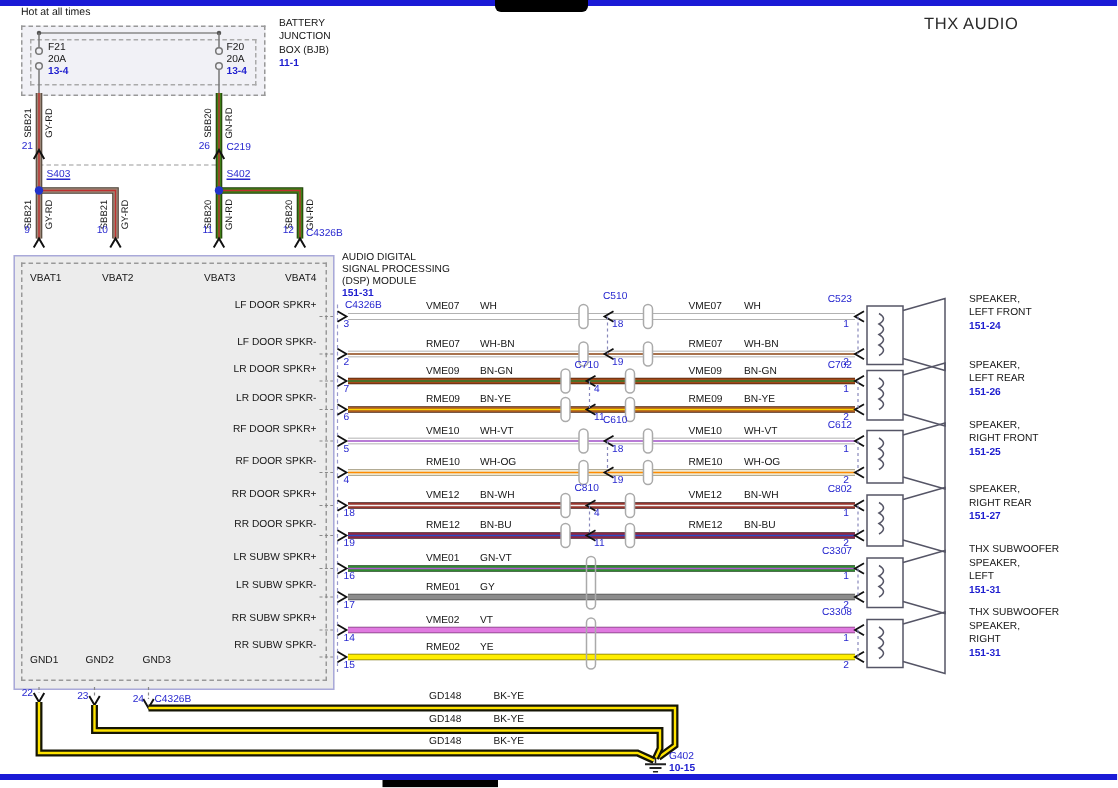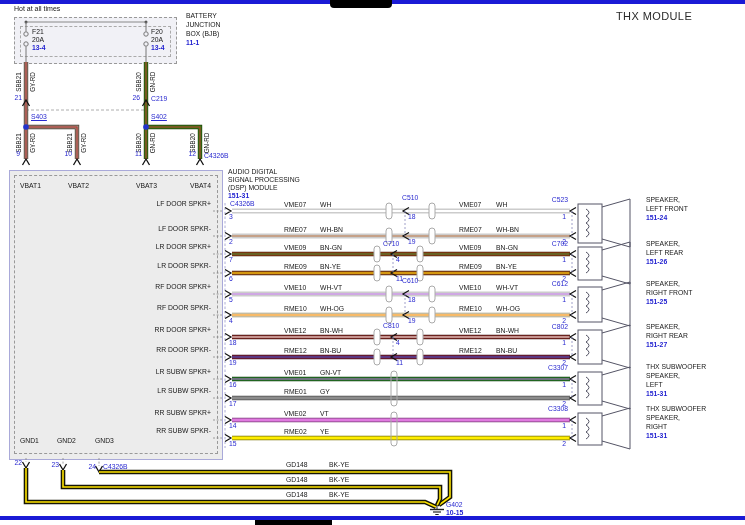--- a/index.html
+++ b/index.html
@@ -203,21 +203,21 @@
       </g>
     <g stroke="#222" fill="none">
       <path d="M437,505 V509" stroke-width="1"></path>
       <path d="M430,509.5 H444" stroke-width="1.4"></path>
       <path d="M433,512 H441" stroke-width="1.2"></path>
       <path d="M435.3,514.5 H438.7" stroke-width="1"></path>
     </g>
   </svg>
 
   <span class="t" style="left:14px;top:5px;font-size:7px">Hot at all times</span>
-  <span class="t" style="left:616px;top:10px;font-size:11px;color:#2a2a2a;letter-spacing:.4px">THX MODULE</span>
+  <span class="t" style="left:616px;top:10px;font-size:11px;color:#2a2a2a;letter-spacing:.4px">THX AUDIO</span>
 
   <span class="t" style="left:186px;top:12px">BATTERY</span>
   <span class="t" style="left:186px;top:21px">JUNCTION</span>
   <span class="t" style="left:186px;top:30px">BOX (BJB)</span>
   <span class="t bb" style="left:186px;top:39px">11-1</span>
   <span class="t" style="left:32px;top:28px">F21</span>
   <span class="t" style="left:32px;top:36px">20A</span>
   <span class="t bb" style="left:32px;top:44px">13-4</span>
   <span class="t" style="left:151px;top:28px">F20</span>
   <span class="t" style="left:151px;top:36px">20A</span>

